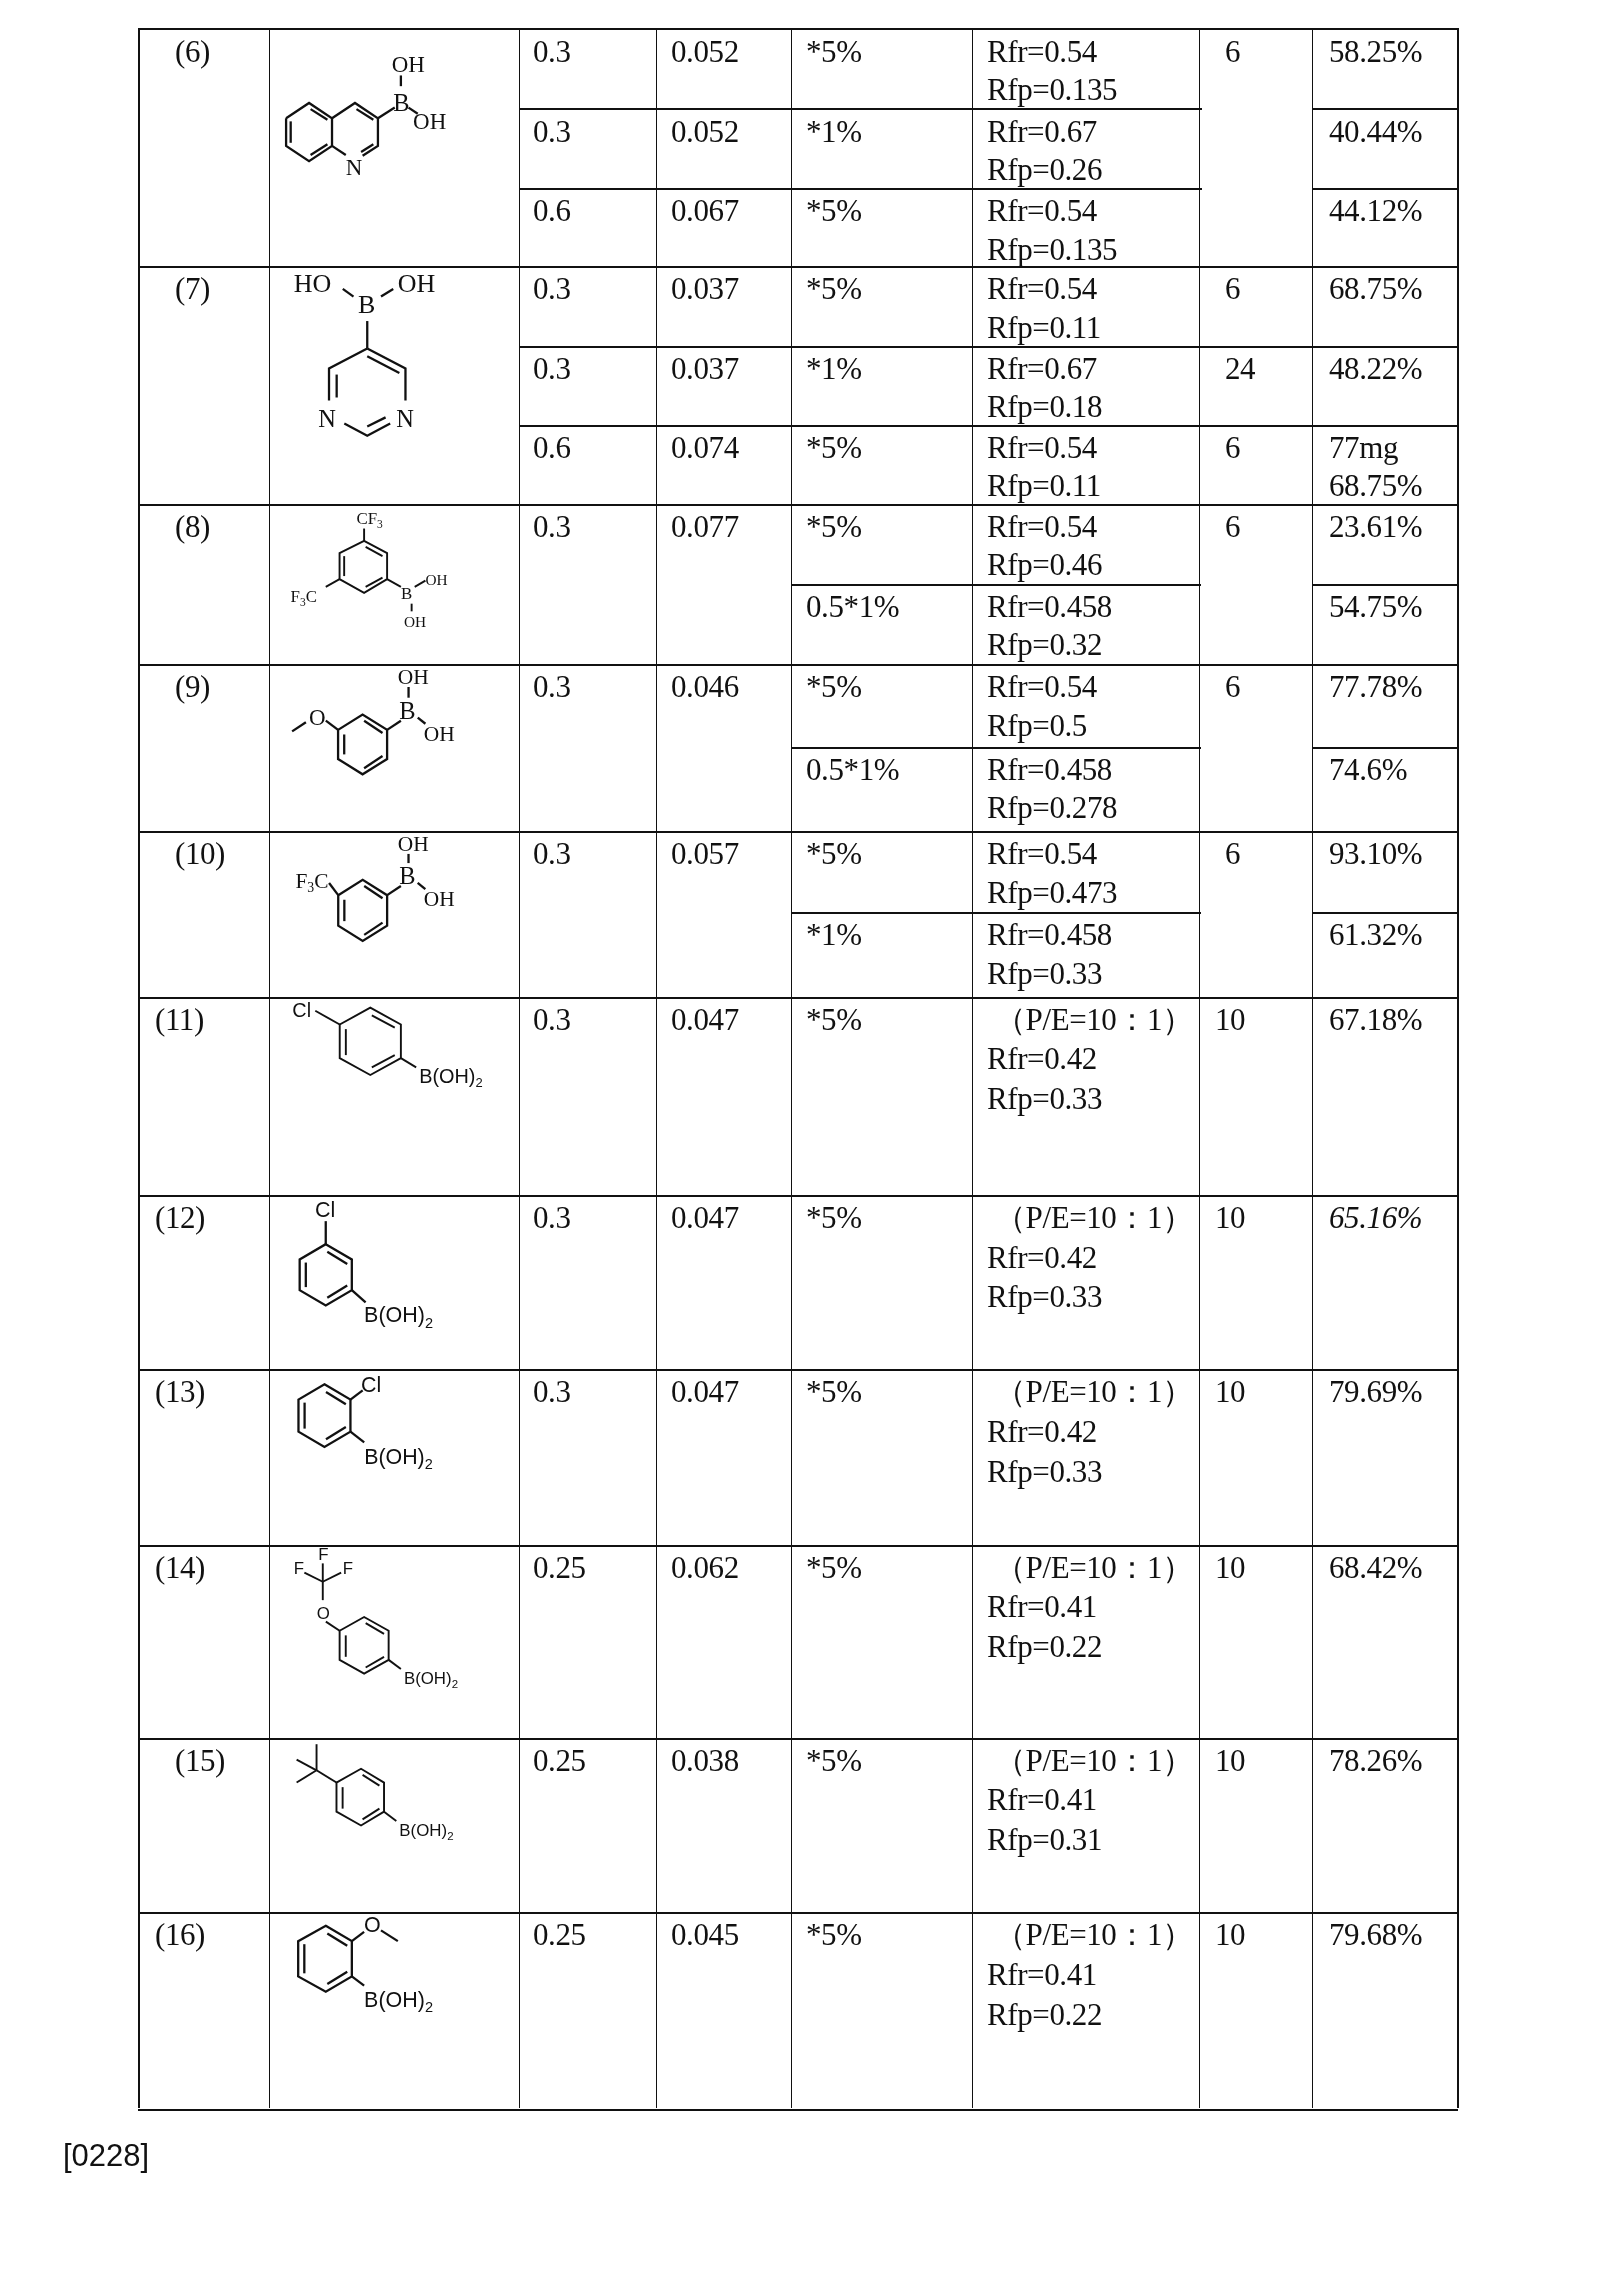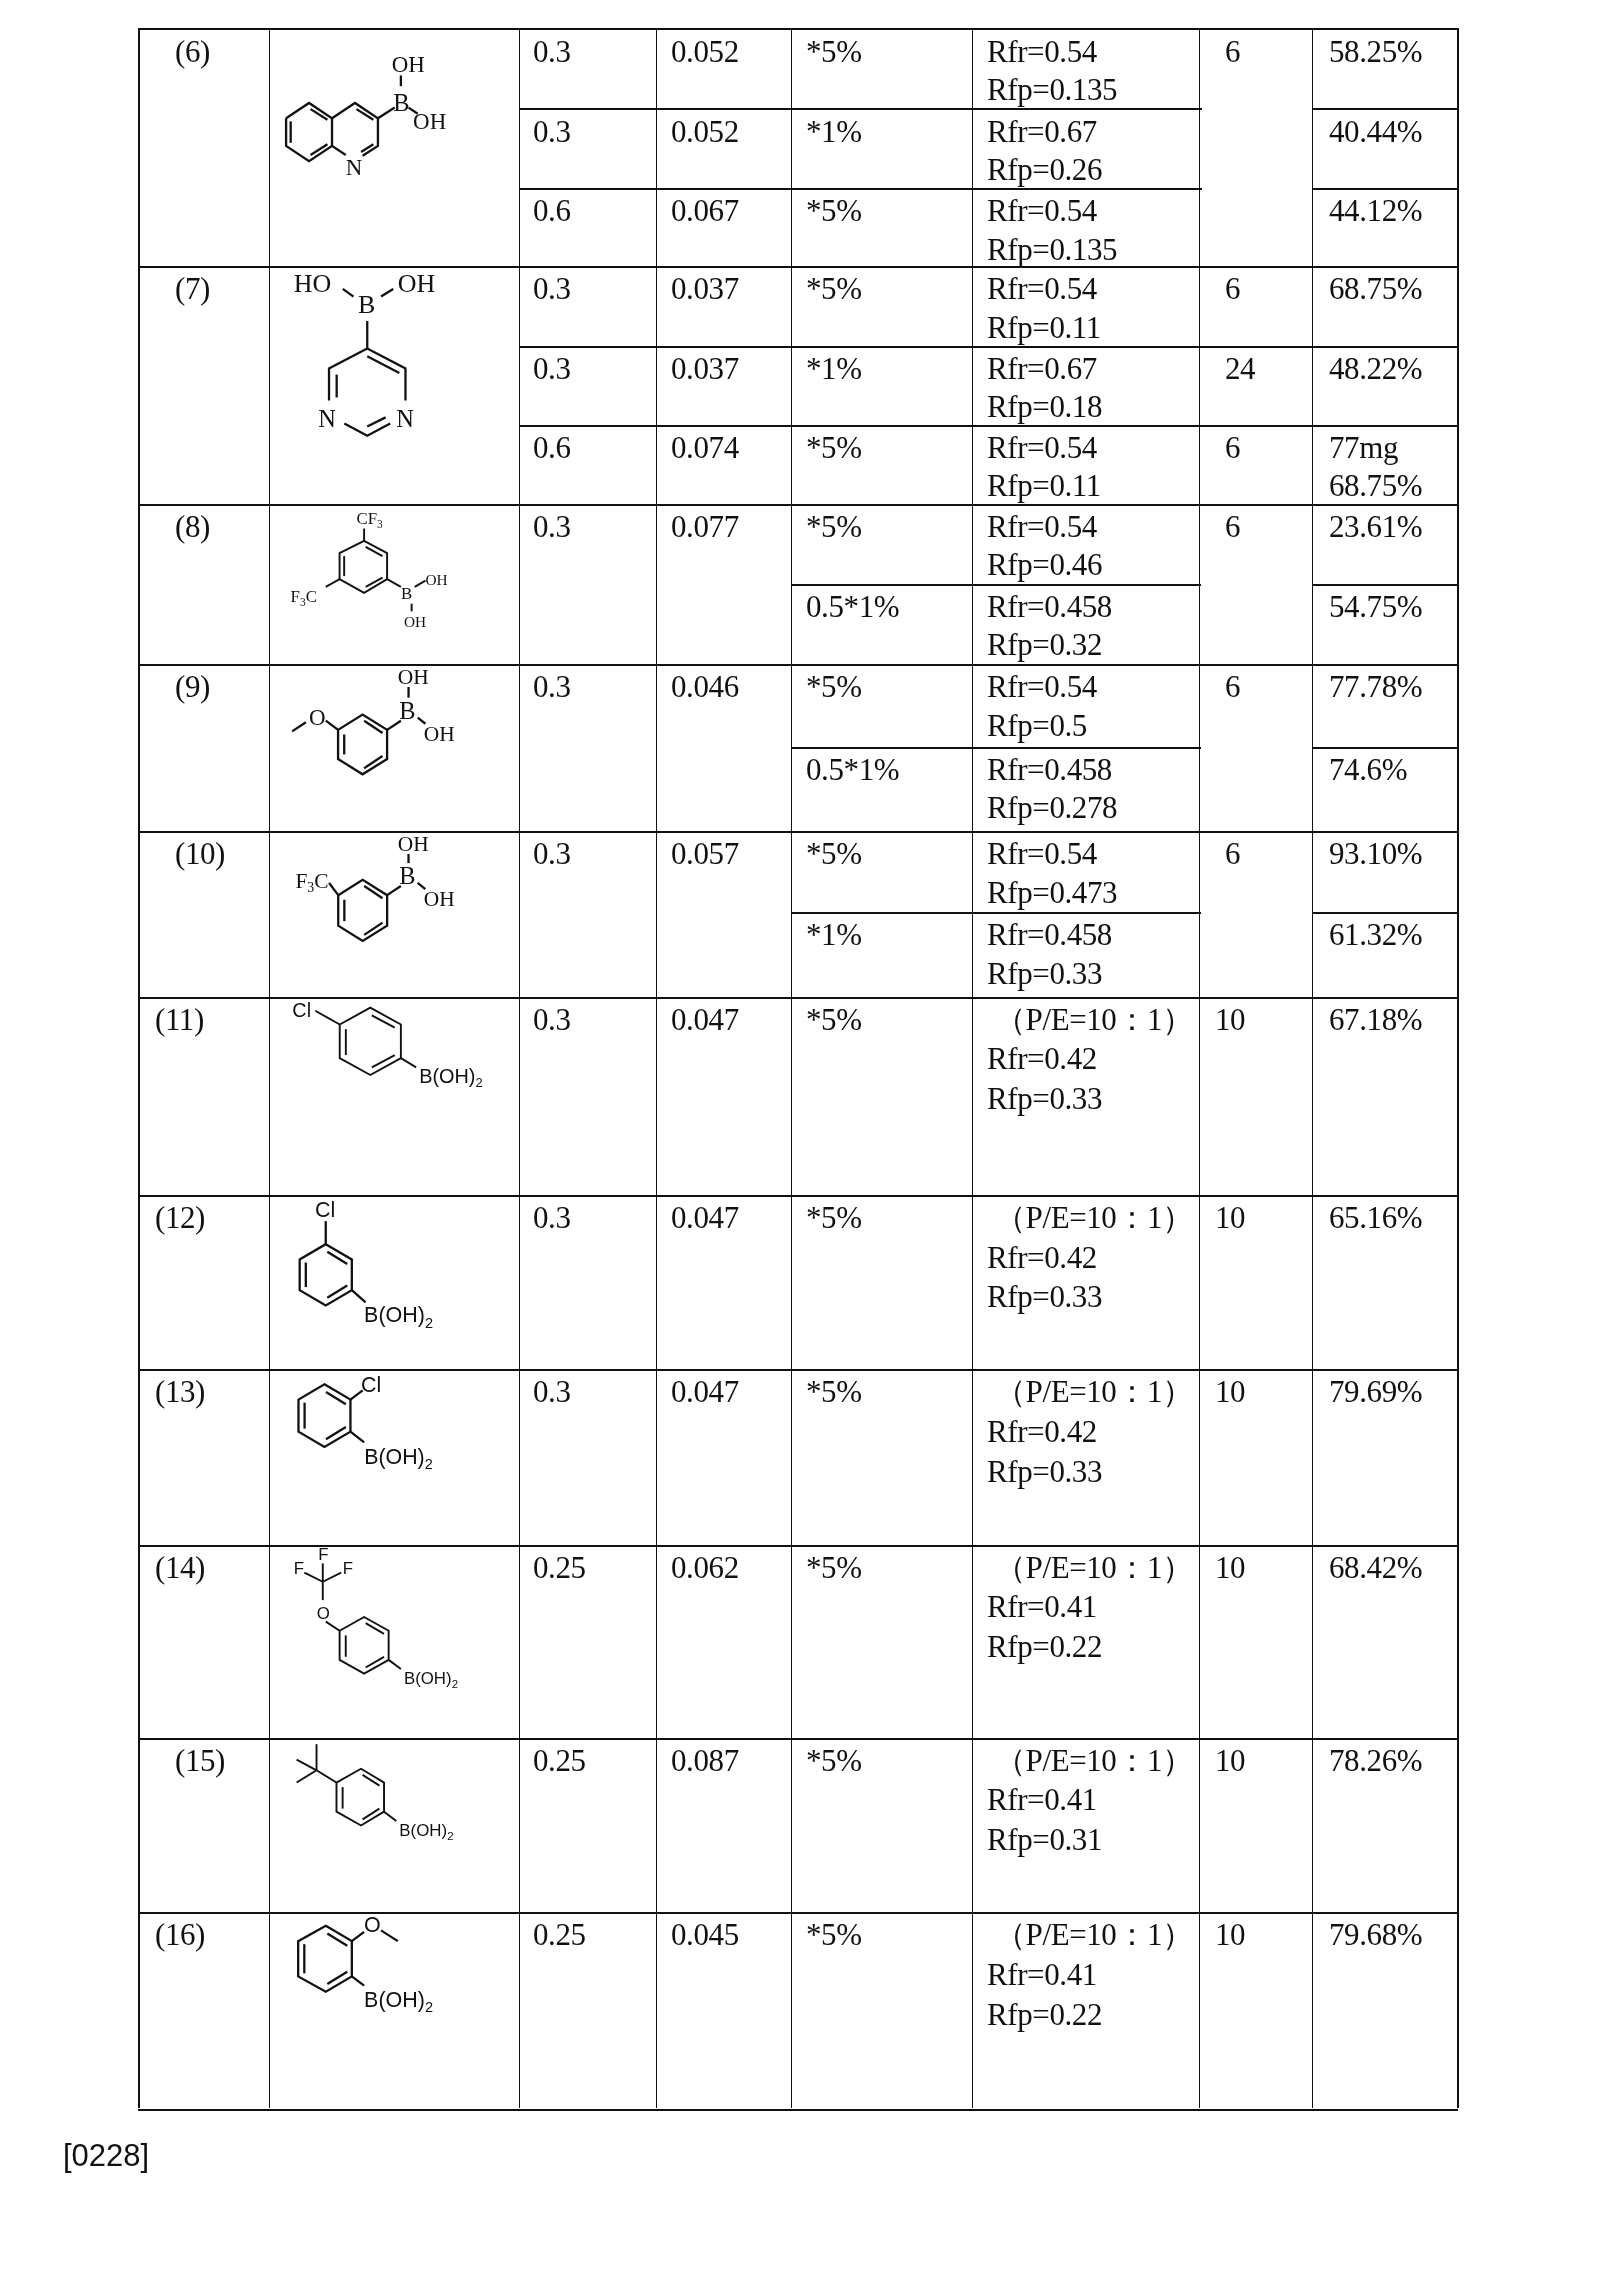--- a/index.html
+++ b/index.html
@@ -289,21 +289,21 @@
         <text x="124" y="166" font-size="28" class="sans" stroke="none">B(OH)<tspan font-size="19" dy="7">2</tspan></text>
       </svg>
     </div>
     <span class="txt" style="left:533px;top:1198px;">0.3</span>
     <span class="txt" style="left:671px;top:1198px;">0.047</span>
     <span class="txt" style="left:806px;top:1198px;">*5%</span>
     <span class="txt" style="left:995px;top:1198px;">（P/E=10：1）</span>
     <span class="txt" style="left:987px;top:1238px;">Rfr=0.42</span>
     <span class="txt" style="left:987px;top:1277px;">Rfp=0.33</span>
     <span class="txt" style="left:1215px;top:1198px;">10</span>
-    <span class="txt" style="left:1329px;top:1198px;">65.16%</span>
+    <span class="txt" style="left:1329px;top:1198px;font-style:italic;">65.16%</span>
   </div>
 
   <div>
     <span class="txt" style="left:155px;top:1372px;">(13)</span>
     <div class="struct" style="left:269px;top:1369px;">
       <svg width="250" height="175" viewBox="0 0 326 229" stroke="#111" stroke-width="3" fill="none">
         <polygon points="72,20 106,40 106,82 72,102 38,82 38,40"></polygon>
         <line x1="74" y1="30" x2="100" y2="46"></line>
         <line x1="46" y1="44" x2="46" y2="78"></line>
         <line x1="74" y1="92" x2="100" y2="76"></line>
@@ -364,21 +364,21 @@
         <line x1="62" y1="42" x2="88" y2="58"></line>
         <polygon points="88,58 120,40 150,58 150,96 120,114 88,96"></polygon>
         <line x1="96" y1="64" x2="96" y2="92"></line>
         <line x1="122" y1="48" x2="144" y2="62"></line>
         <line x1="122" y1="106" x2="144" y2="92"></line>
         <line x1="150" y1="96" x2="166" y2="108"></line>
         <text x="170" y="128" font-size="22" class="sans" stroke="none">B(OH)<tspan font-size="15" dy="5">2</tspan></text>
       </svg>
     </div>
     <span class="txt" style="left:533px;top:1741px;">0.25</span>
-    <span class="txt" style="left:671px;top:1741px;">0.087</span>
+    <span class="txt" style="left:671px;top:1741px;">0.038</span>
     <span class="txt" style="left:806px;top:1741px;">*5%</span>
     <span class="txt" style="left:995px;top:1741px;">（P/E=10：1）</span>
     <span class="txt" style="left:987px;top:1780px;">Rfr=0.41</span>
     <span class="txt" style="left:987px;top:1820px;">Rfp=0.31</span>
     <span class="txt" style="left:1215px;top:1741px;">10</span>
     <span class="txt" style="left:1329px;top:1741px;">78.26%</span>
   </div>
 
   <div>
     <span class="txt" style="left:155px;top:1915px;">(16)</span>

